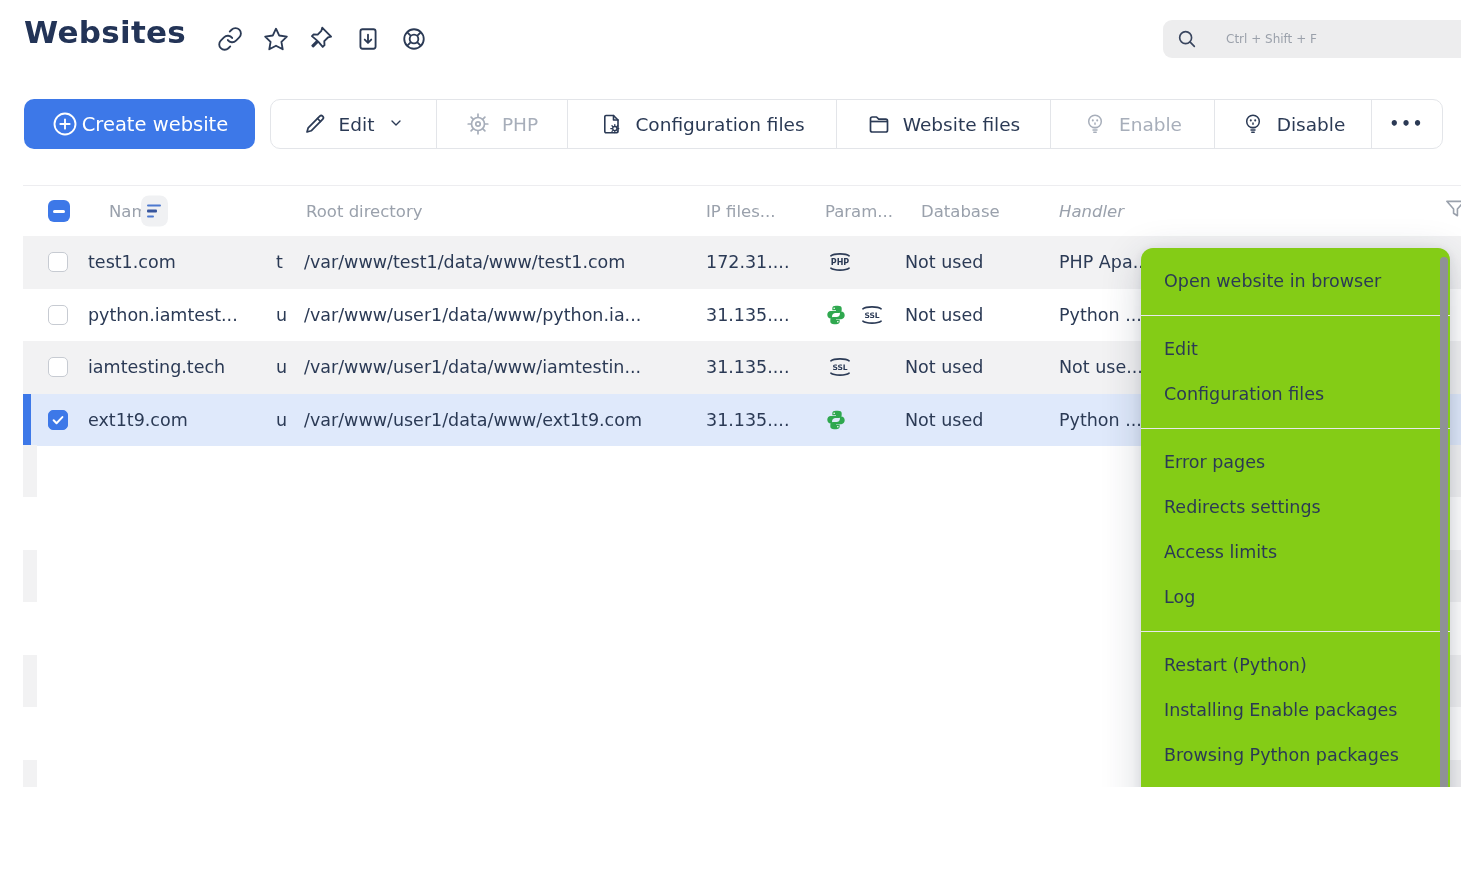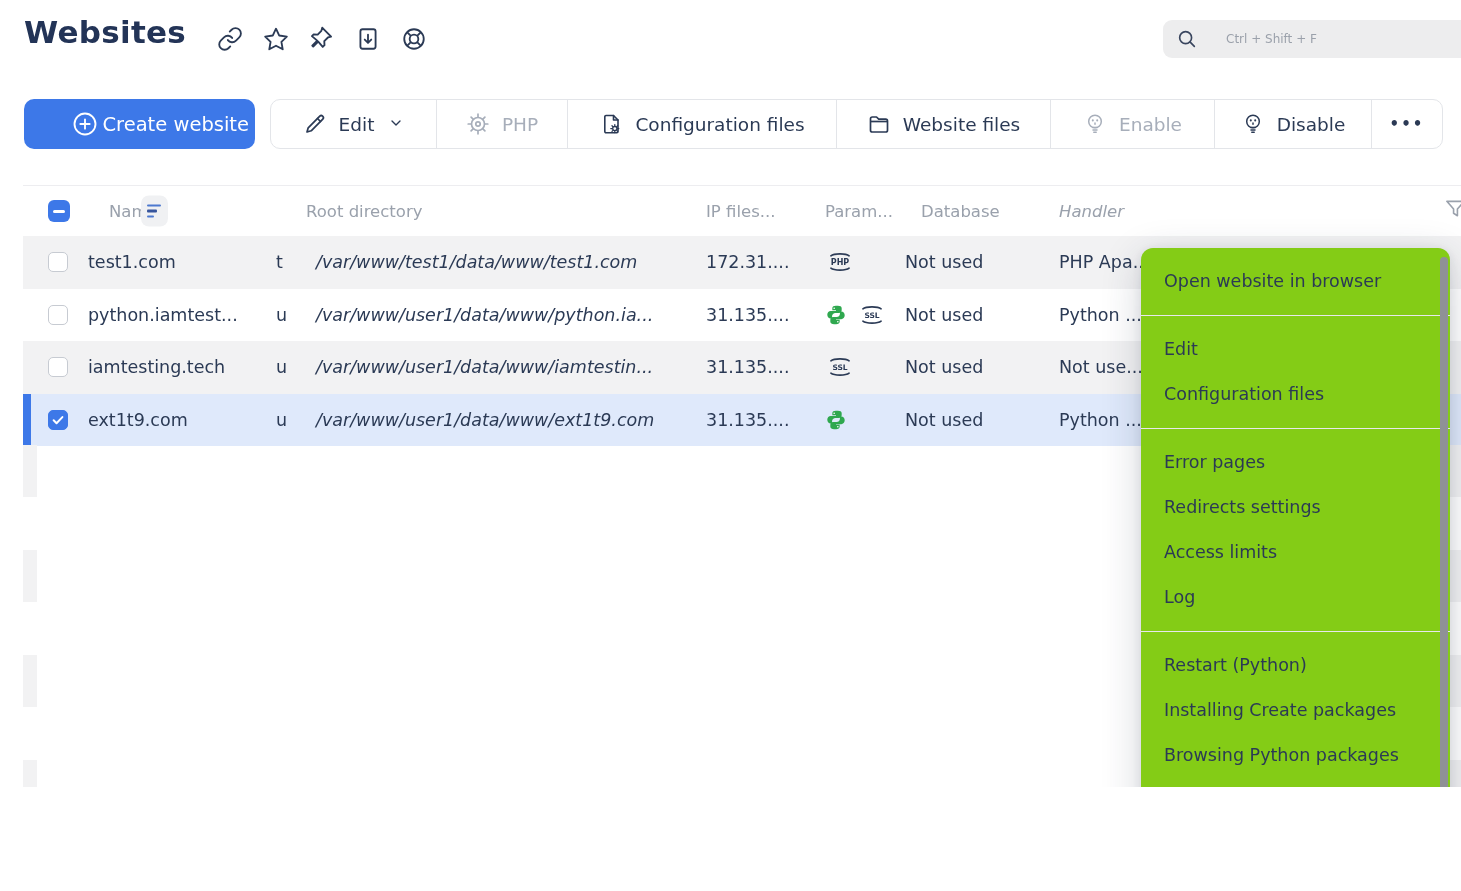--- a/index.html
+++ b/index.html
@@ -18,21 +18,21 @@
   .search{position:absolute;left:1163px;top:20px;width:320px;height:38px;background:#ededee;
           border-radius:9px;display:flex;align-items:center;padding-left:13px;box-sizing:border-box;}
   .search svg{width:22px;height:22px;flex:0 0 auto;color:#39455e;}
   .search-input{border:none;background:transparent;outline:none;font-size:12px;color:#000000;
           margin-left:26px;width:230px;font-family:inherit;}
   .search-input::placeholder{color:#9ba1ab;}
 
   
   .btn-create{position:absolute;left:24px;top:99px;width:231px;height:50px;background:#3d78e8;
           border:none;border-radius:10px;color:#fff;font-size:19.5px;display:flex;align-items:center;
-          justify-content:flex-end;gap:3px;cursor:pointer;font-family:inherit;}
+          justify-content:center;gap:3px;cursor:pointer;font-family:inherit;}
   .btn-create svg{width:28px;height:28px;}
   .tb-group{position:absolute;left:270px;top:99px;width:1173px;height:50px;border:1px solid #e3e5e9;
           border-radius:10px;background:#fff;display:flex;align-items:stretch;box-sizing:border-box;}
   .tb-btn{display:flex;align-items:center;justify-content:center;gap:12px;border:none;background:none;
           font-size:18.5px;color:#2b3a55;cursor:pointer;font-family:inherit;border-left:1px solid #e3e5e9;
           box-sizing:border-box;padding:0;}
   .tb-btn:first-child{border-left:none;}
   .tb-btn:nth-child(1){width:165px;}
   .tb-btn:nth-child(2){width:131px;}
   .tb-btn:nth-child(3){width:269px;}
@@ -65,21 +65,21 @@
   .funnel svg{width:23px;height:23px;}
 
   .row{position:relative;height:52.5px;}
   .row.striped{background:#f2f2f3;}
   .row.selected{background:#dfe9fb;}
   .row.selected::before{content:"";position:absolute;left:0;top:0;bottom:0;width:8px;background:#3d78e8;}
   .cell{position:absolute;top:50%;transform:translateY(-50%);font-size:17.5px;color:#2b3a55;white-space:nowrap;}
   .c-cb{left:25px;}
   .c-name{left:65px;}
   .c-user{left:253px;width:14px;overflow:hidden;}
-  .c-root{left:293px;font-style:italic;}
+  .c-root{left:281px;}
   .c-ip{left:683px;}
   .c-params{left:802px;display:flex;align-items:center;gap:10px;}
   .c-db{left:846px;margin-left:36px;}
   .c-handler{left:1036px;}
   .cb{width:20px;height:20px;border:1.5px solid #c7cbd2;border-radius:5px;background:#fff;
       box-sizing:border-box;display:flex;align-items:center;justify-content:center;cursor:pointer;}
   .cb.checked{background:#3d78e8;border-color:#3d78e8;}
   .pic{display:flex;align-items:center;color:#2b3a55;}
   .pic svg{display:block;}
 
@@ -351,21 +351,21 @@
         <div class="menu-item">Configuration files</div>
       </div>
       <div class="menu-group">
         <div class="menu-item">Error pages</div>
         <div class="menu-item">Redirects settings</div>
         <div class="menu-item">Access limits</div>
         <div class="menu-item">Log</div>
       </div>
       <div class="menu-group">
         <div class="menu-item">Restart (Python)</div>
-        <div class="menu-item">Installing Create packages</div>
+        <div class="menu-item">Installing Enable packages</div>
         <div class="menu-item">Browsing Python packages</div>
         <div class="menu-item">Shell client</div>
       </div>
       <div class="menu-group">
         <div class="menu-item">Disable</div>
       </div>
     </div>
 
 </div>
 

